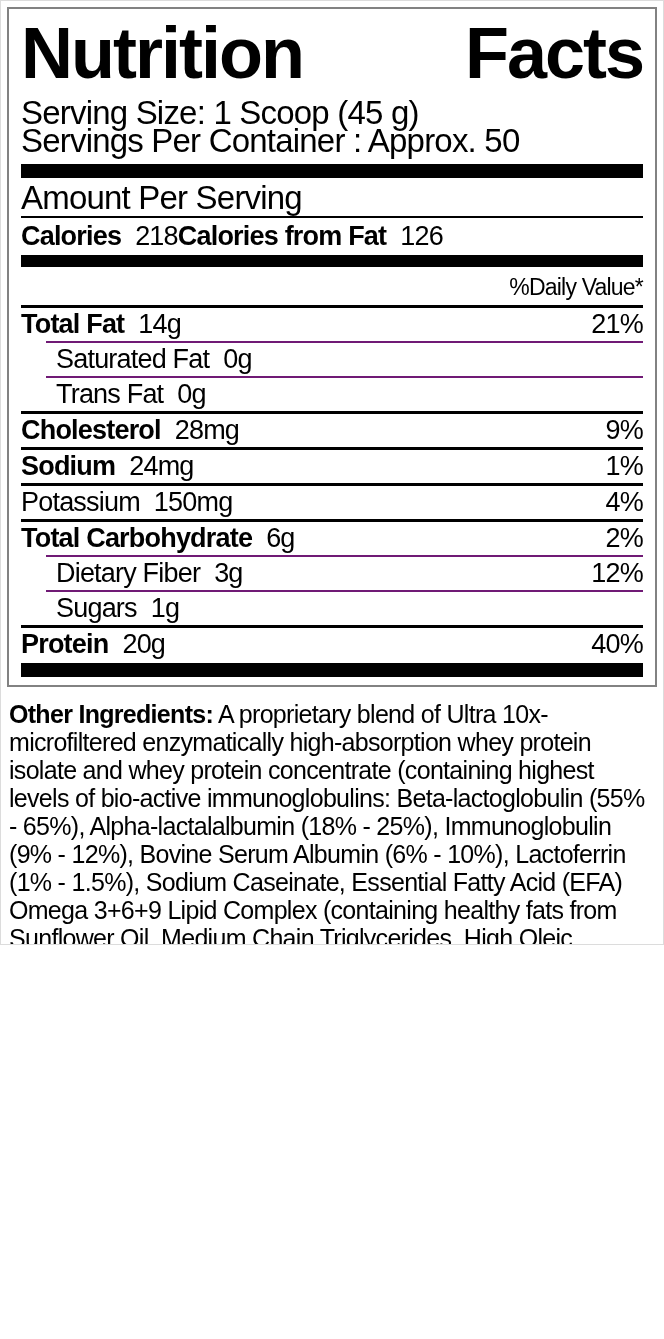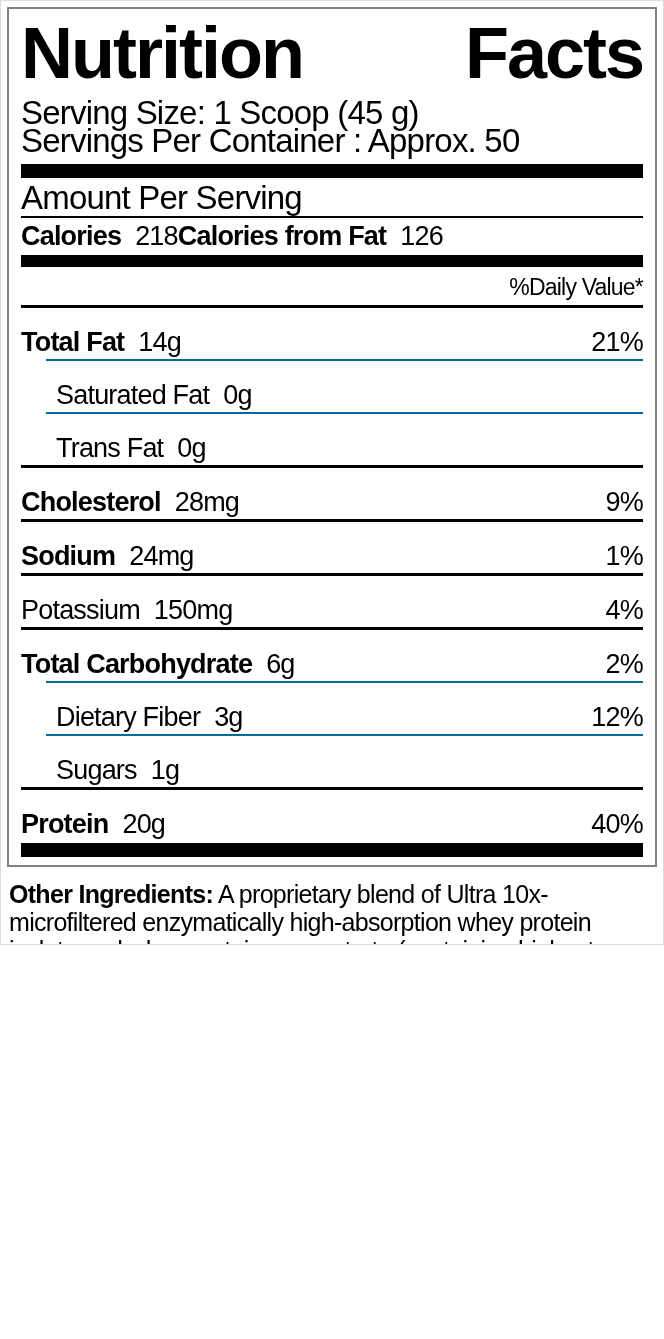--- a/index.html
+++ b/index.html
@@ -52,27 +52,27 @@
   .b { font-weight: bold; }
   .amt { margin-left: 14px; font-weight: normal; }
   .dv-head {
     font-size: 23px; line-height: 28px; letter-spacing: -0.8px;
     text-align: right; padding: 6px 0 4px 0;
   }
   .rows { }
   .row {
     display: flex; align-items: flex-start;
     font-size: 27px; line-height: 26px; letter-spacing: -0.8px;
-    padding: 21px 0 4px 0;
+    padding: 3px 0 4px 0;
     border-top: 3px solid #000;
   }
   .row.first { border-top: none; }
   .row.sub {
     margin-left: 25px;
-    border-top: 2px solid #0369a1;
+    border-top: 2px solid #701a75;
   }
   .row.sub .name { padding-left: 10px; }
   .row .dv { margin-left: auto; }
   .bar3 { margin-top: 2px; }
   .footnotes { margin-top: 7px; }
   .footnote {
     font-size: 25px; line-height: 29px; letter-spacing: -1.2px;
     white-space: nowrap;
   }
   .ingredients {

